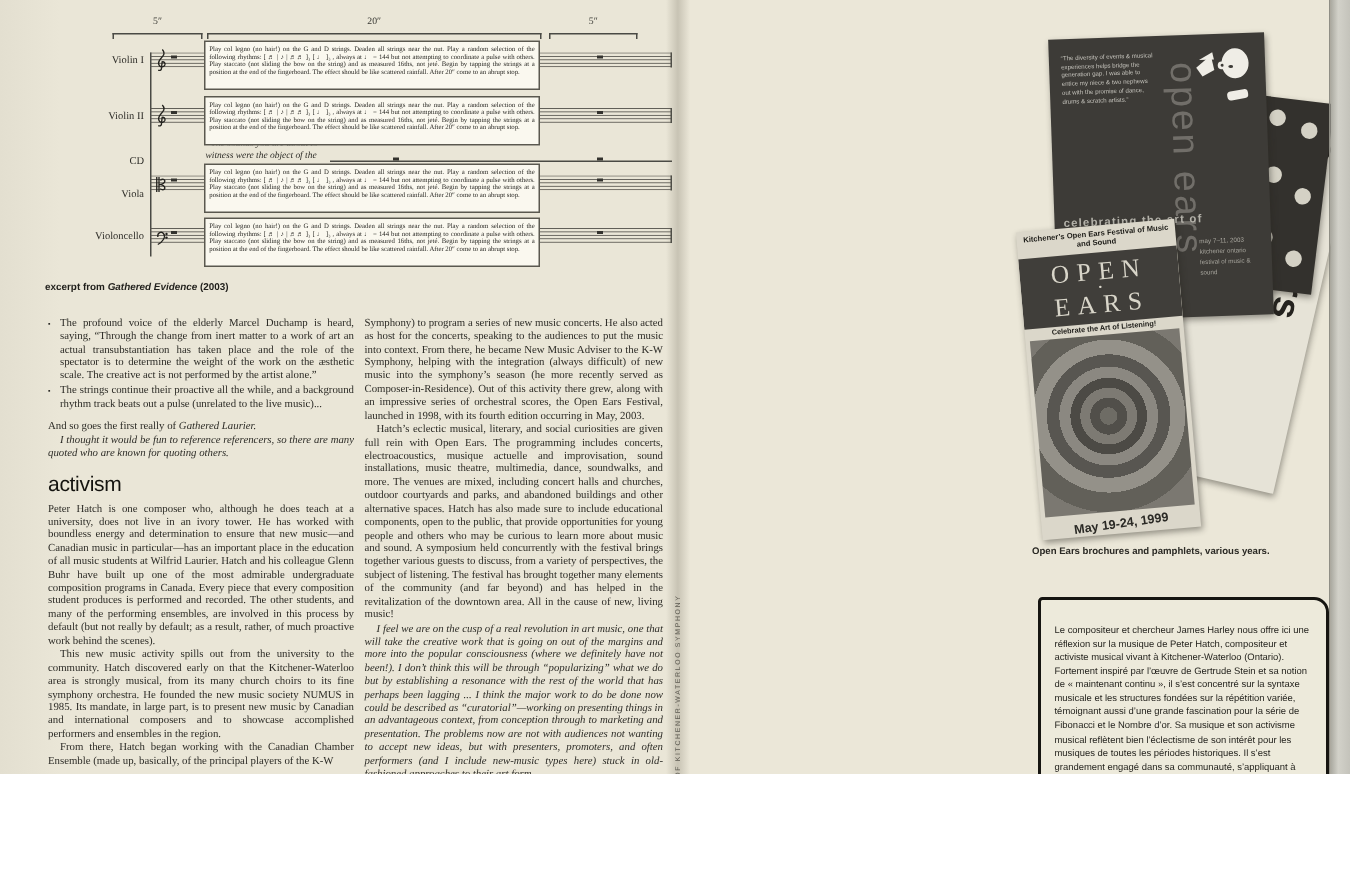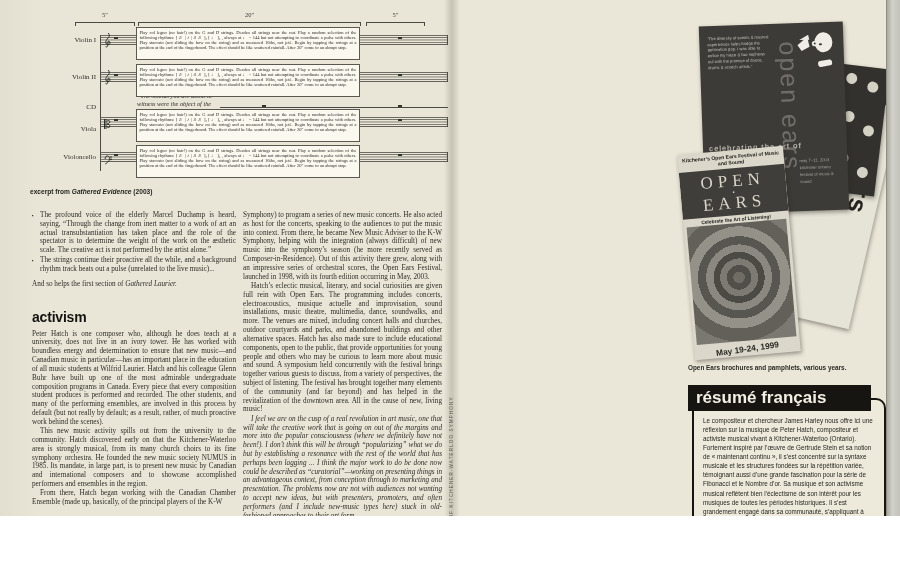--- a/index.html
+++ b/index.html
@@ -38,22 +38,22 @@
 
   
   .col { position:absolute; top:211px; text-align:justify; font-size:7.2px; line-height:1.225; color:#2d2c27; }
   #lcol1 { left:32px;  width:204px; }
   #lcol2 { left:243px; width:199px; }
   .col p { margin-bottom:0.5px; }
   .ind { text-indent:8px; }
   .itq { font-style:italic; }
   .brow { display:flex; margin-bottom:1px; }
   .blt { width:8px; flex:0 0 8px; font-size:4.6px; padding-top:1.6px; }
-  .h-sec { font-family:"Liberation Sans",sans-serif; font-weight:bold; font-size:14px;
-    letter-spacing:-0.2px; color:#14130f; margin:20px 0 4px; }
+  .h-sec { font-family:"Liberation Sans",sans-serif; font-weight:normal; font-size:14px;
+    letter-spacing:-0.2px; color:#14130f; margin:7px 0 4px; }
 
   
   .footer { position:absolute; top:553px; display:flex; align-items:flex-start; gap:7px;
     font-family:"Liberation Sans",sans-serif; color:#2b2a26; }
   #footer-left { left:32px; }
   #footer-right { right:22px; }
   .pgnum { font-size:10px; }
   .brand { font-size:8.2px; letter-spacing:0.2px; }
   .brand b { font-weight:bold; } .brand span { font-weight:normal; color:#3c3b36; }
   .issue { font-size:5.4px; letter-spacing:1.1px; text-transform:uppercase; color:#3c3b36; }
@@ -185,21 +185,22 @@
 
     <div class="col" id="lcol1">
       <div class="brow">
           <span class="blt">▪</span>
           <span>The profound voice of the elderly Marcel Duchamp is heard, saying, “Through the change from inert matter to a work of art an actual transubstantiation has taken place and the role of the spectator is to determine the weight of the work on the æsthetic scale. The creative act is not performed by the artist alone.”</span>
         </div>
       <div class="brow">
           <span class="blt">▪</span>
           <span>The strings continue their proactive all the while, and a background rhythm track beats out a pulse (unrelated to the live music)...</span>
         </div>
-      <p style="margin-top:6px;"><span>And so helps the first section of </span><i>Gathered Laurier.</i></p>
+      <p style="margin-top:6px;"><span>And so goes the first really of </span><i>Gathered Laurier.</i></p>
+      <p class="itq ind">I thought it would be fun to reference referencers, so there are many quoted who are known for quoting others.</p>
       <div class="h-sec">activism</div>
       <p>Peter Hatch is one composer who, although he does teach at a university, does not live in an ivory tower. He has worked with boundless energy and determination to ensure that new music—and Canadian music in particular—has an important place in the education of all music students at Wilfrid Laurier. Hatch and his colleague Glenn Buhr have built up one of the most admirable undergraduate composition programs in Canada. Every piece that every composition student produces is performed and recorded. The other students, and many of the performing ensembles, are involved in this process by default (but not really by default; as a result, rather, of much proactive work behind the scenes).</p>
       <p class="ind">This new music activity spills out from the university to the community. Hatch discovered early on that the Kitchener-Waterloo area is strongly musical, from its many church choirs to its fine symphony orchestra. He founded the new music society NUMUS in 1985. Its mandate, in large part, is to present new music by Canadian and international composers and to showcase accomplished performers and ensembles in the region.</p>
       <p class="ind">From there, Hatch began working with the Canadian Chamber Ensemble (made up, basically, of the principal players of the K-W</p>
     </div>
 
     <div class="col" id="lcol2">
       <p>Symphony) to program a series of new music concerts. He also acted as host for the concerts, speaking to the audiences to put the music into context. From there, he became New Music Adviser to the K-W Symphony, helping with the integration (always difficult) of new music into the symphony’s season (he more recently served as Composer-in-Residence). Out of this activity there grew, along with an impressive series of orchestral scores, the Open Ears Festival, launched in 1998, with its fourth edition occurring in May, 2003.</p>
       <p class="ind">Hatch’s eclectic musical, literary, and social curiosities are given full rein with Open Ears. The programming includes concerts, electroacoustics, musique actuelle and improvisation, sound installations, music theatre, multimedia, dance, soundwalks, and more. The venues are mixed, including concert halls and churches, outdoor courtyards and parks, and abandoned buildings and other alternative spaces. Hatch has also made sure to include educational components, open to the public, that provide opportunities for young people and others who may be curious to learn more about music and sound. A symposium held concurrently with the festival brings together various guests to discuss, from a variety of perspectives, the subject of listening. The festival has brought together many elements of the community (and far beyond) and has helped in the revitalization of the downtown area. All in the cause of new, living music!</p>
       <p class="itq ind">I feel we are on the cusp of a real revolution in art music, one that will take the creative work that is going on out of the margins and more into the popular consciousness (where we definitely have not been!). I don’t think this will be through “popularizing” what we do but by establishing a resonance with the rest of the world that has perhaps been lagging ... I think the major work to do be done now could be described as “curatorial”—working on presenting things in an advantageous context, from conception through to marketing and presentation. The problems now are not with audiences not wanting to accept new ideas, but with presenters, promoters, and often performers (and I include new-music types here) stuck in old-fashioned approaches to their art form.</p>
@@ -259,21 +260,20 @@
         <div class="w">EARS</div>
       </div>
       <div class="band">Celebrate the Art of Listening!</div>
       <div class="ear"></div>
       <div class="dt">May 19-24, 1999</div>
     </div>
   </div>
 
   <div id="collage-caption">Open Ears brochures and pamphlets, various years.</div>
 
-  <div id="resume-banner">résumé français</div>
   <div id="resume-box">
     <span>Le compositeur et chercheur James Harley nous offre ici une réflexion sur la musique de Peter Hatch, compositeur et activiste musical vivant à Kitchener-Waterloo (Ontario). Fortement inspiré par l’œuvre de Gertrude Stein et sa notion de « maintenant continu », il s’est concentré sur la syntaxe musicale et les structures fondées sur la répétition variée, témoignant aussi d’une grande fascination pour la série de Fibonacci et le Nombre d’or. Sa musique et son activisme musical reflètent bien l’éclectisme de son intérêt pour les musiques de toutes les périodes historiques. Il s’est grandement engagé dans sa communauté, s’appliquant à promouvoir la nouvelle musique. Pour lui, « ici » ne saurait être séparé de « maintenant ».</span>
   </div>
 
   <div class="footer" id="footer-right">
     <span class="issue">summer 2003 | #86</span>
     <span class="brand"><b>music</b><span>works</span></span>
     <span class="pgnum">35</span>
   </div>
 

